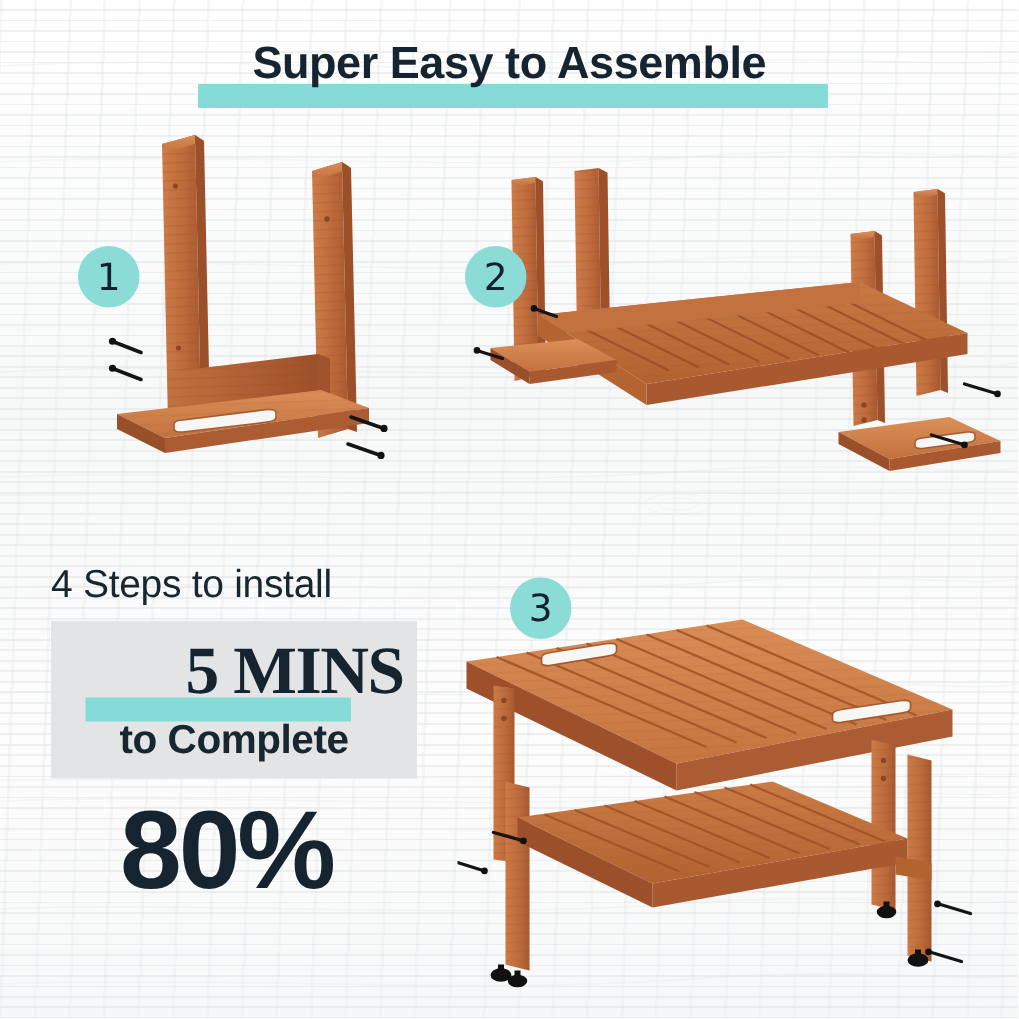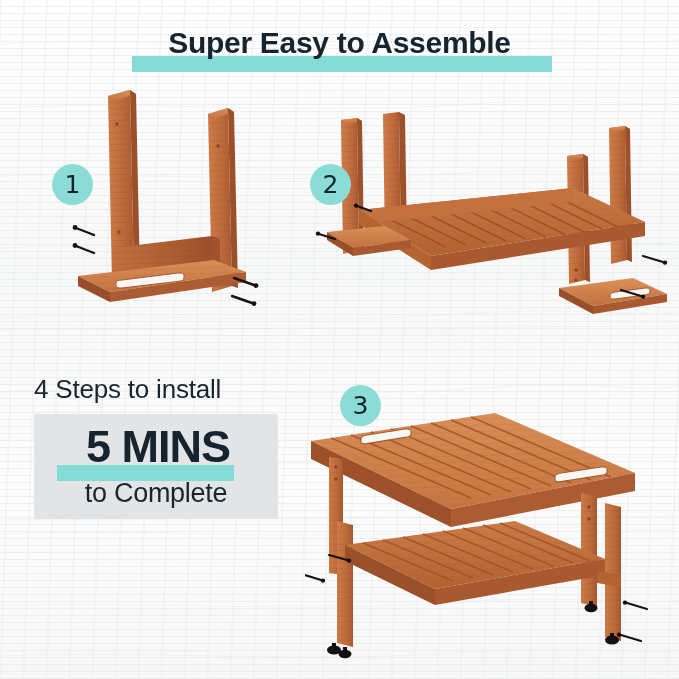--- a/index.html
+++ b/index.html
@@ -67,25 +67,26 @@
     position:absolute;left:34px;top:414px;width:244px;height:105px;
     background:#e3e4e5;
   }
   .mins-hl{
     position:absolute;left:57px;top:465px;width:177px;height:16px;
     background:#85dbd6;
   }
   .mins-txt{
     position:absolute;left:47px;top:421px;width:222px;
     font-size:45px;font-weight:bold;color:#16242f;letter-spacing:-1px;
-    text-align:center;
+    text-align:right;
+    font-family:Liberation Serif, serif;
   }
   .complete-txt{
     position:absolute;left:34px;top:478px;width:244px;
-    font-size:27px;color:#18262f;font-weight:400;text-align:center;
+    font-size:27px;color:#18262f;font-weight:700;text-align:center;
     letter-spacing:-.3px;
   }
   .pct-txt{
     position:absolute;left:26px;top:530px;width:250px;
     font-size:74px;font-weight:bold;color:#16242f;letter-spacing:-2px;
     text-align:center;line-height:1;
   }
   .assembled-txt{
     position:absolute;left:26px;top:608px;width:250px;
     font-size:39px;font-weight:400;color:#18262f;letter-spacing:-.8px;
@@ -420,14 +421,15 @@
   <div class="badge" id="badge2">2</div>
   <div class="badge" id="badge3">3</div>
 
   <div class="steps-line">4 Steps to install</div>
 
   <div class="gray-panel"></div>
   <div class="mins-hl"></div>
   <div class="mins-txt">5 MINS</div>
   <div class="complete-txt">to Complete</div>
 
+  <div class="pct-txt">80%</div>
 
 </div>
 
 </body></html>

